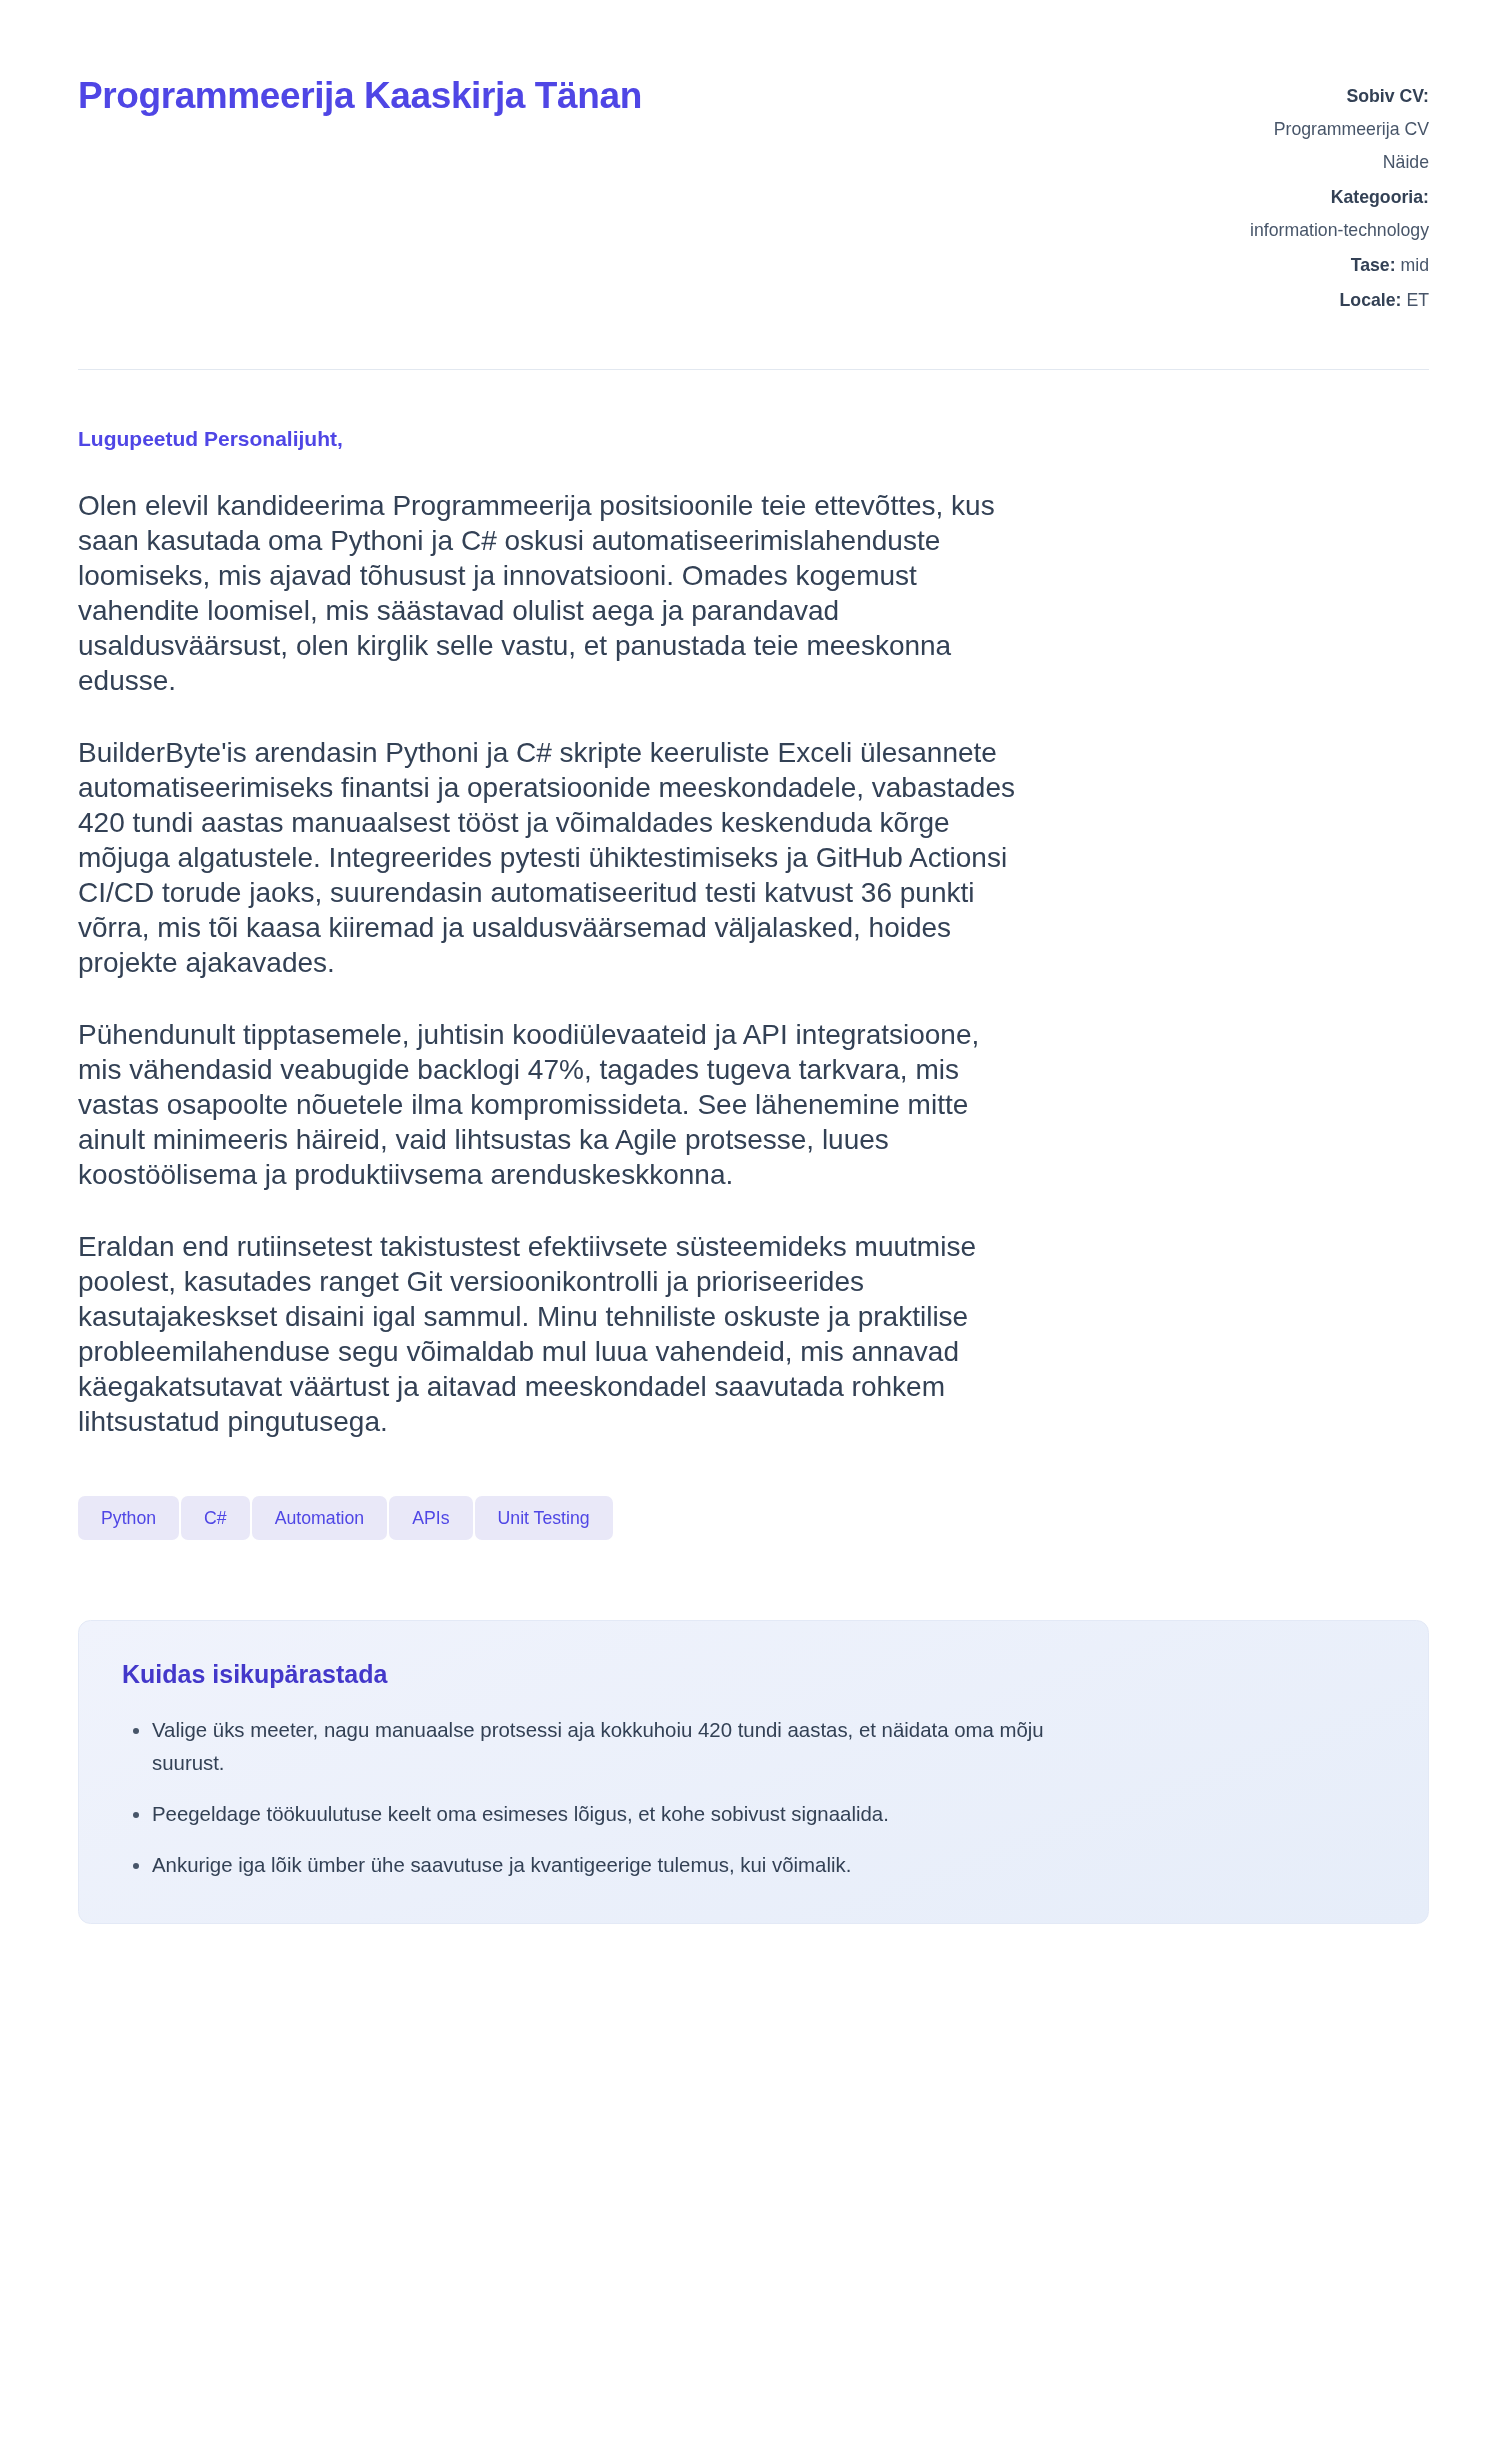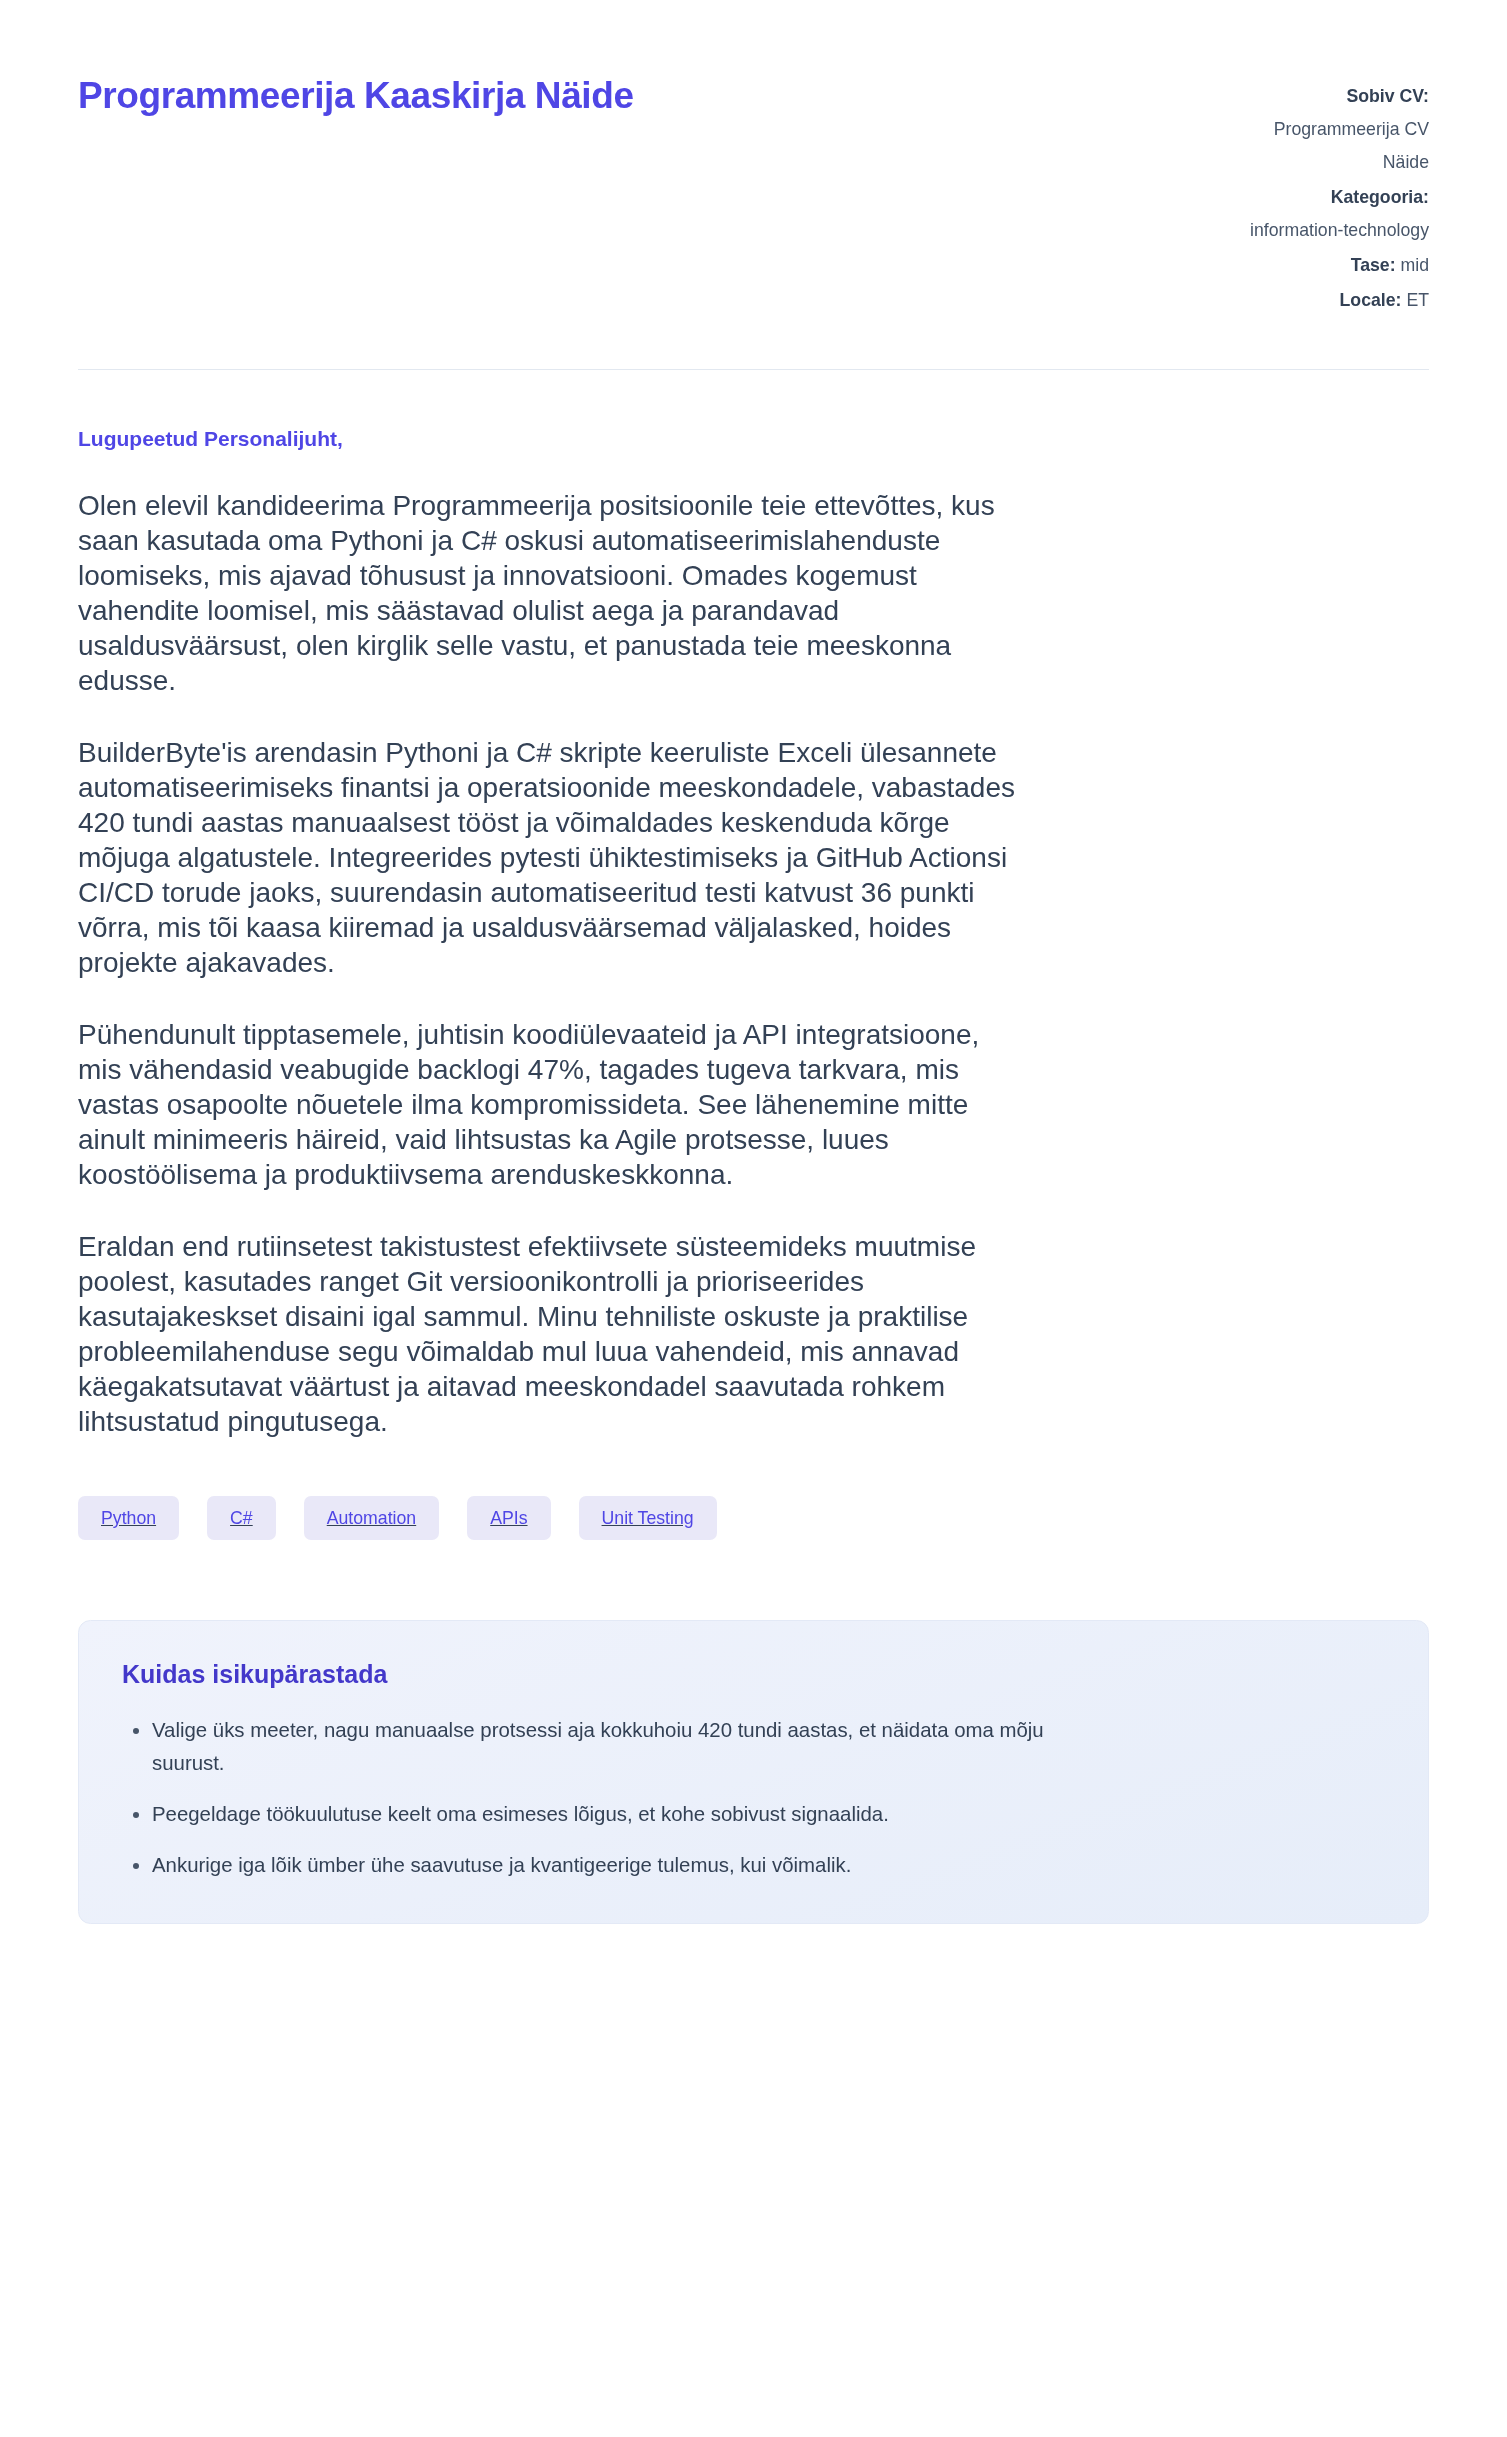--- a/index.html
+++ b/index.html
@@ -80,22 +80,21 @@
   .signature-role {
     font-size: 21px;
     color: #4f46e5;
     margin: 16px 0 0 0;
   }
   
   .skill-tags {
     margin-top: 57px;
     display: flex;
     flex-wrap: wrap;
-    gap: 28px;
-    text-decoration: underline;
+    gap: 2px;
   }
   .chip {
     display: inline-block;
     background: #e9e8f8;
     color: #4f46e5;
     font-size: 17.7px;
     font-weight: 500;
     padding: 11.5px 23px;
     border-radius: 7px;
     cursor: pointer;
@@ -129,21 +128,21 @@
   .tips-list li:last-child { margin-bottom: 0; }
   .tips-list li::marker { color: #475569; }
 </style>
 </head>
 <body>
 
 <main class="page">
 
   <header class="header">
     <div class="header-left">
-      <h1 class="page-title">Programmeerija Kaaskirja Näide</h1>
+      <h1 class="page-title">Programmeerija Kaaskirja Tänan</h1>
     </div>
     <aside class="meta-panel">
 
         <div class="meta-row"><span class="meta-label">Sobiv CV:</span> <span class="meta-value">Programmeerija CV Näide</span></div>
 
         <div class="meta-row"><span class="meta-label">Kategooria:</span> <span class="meta-value">information-technology</span></div>
 
         <div class="meta-row"><span class="meta-label">Tase:</span> <span class="meta-value">mid</span></div>
 
         <div class="meta-row"><span class="meta-label">Locale:</span> <span class="meta-value">ET</span></div>

